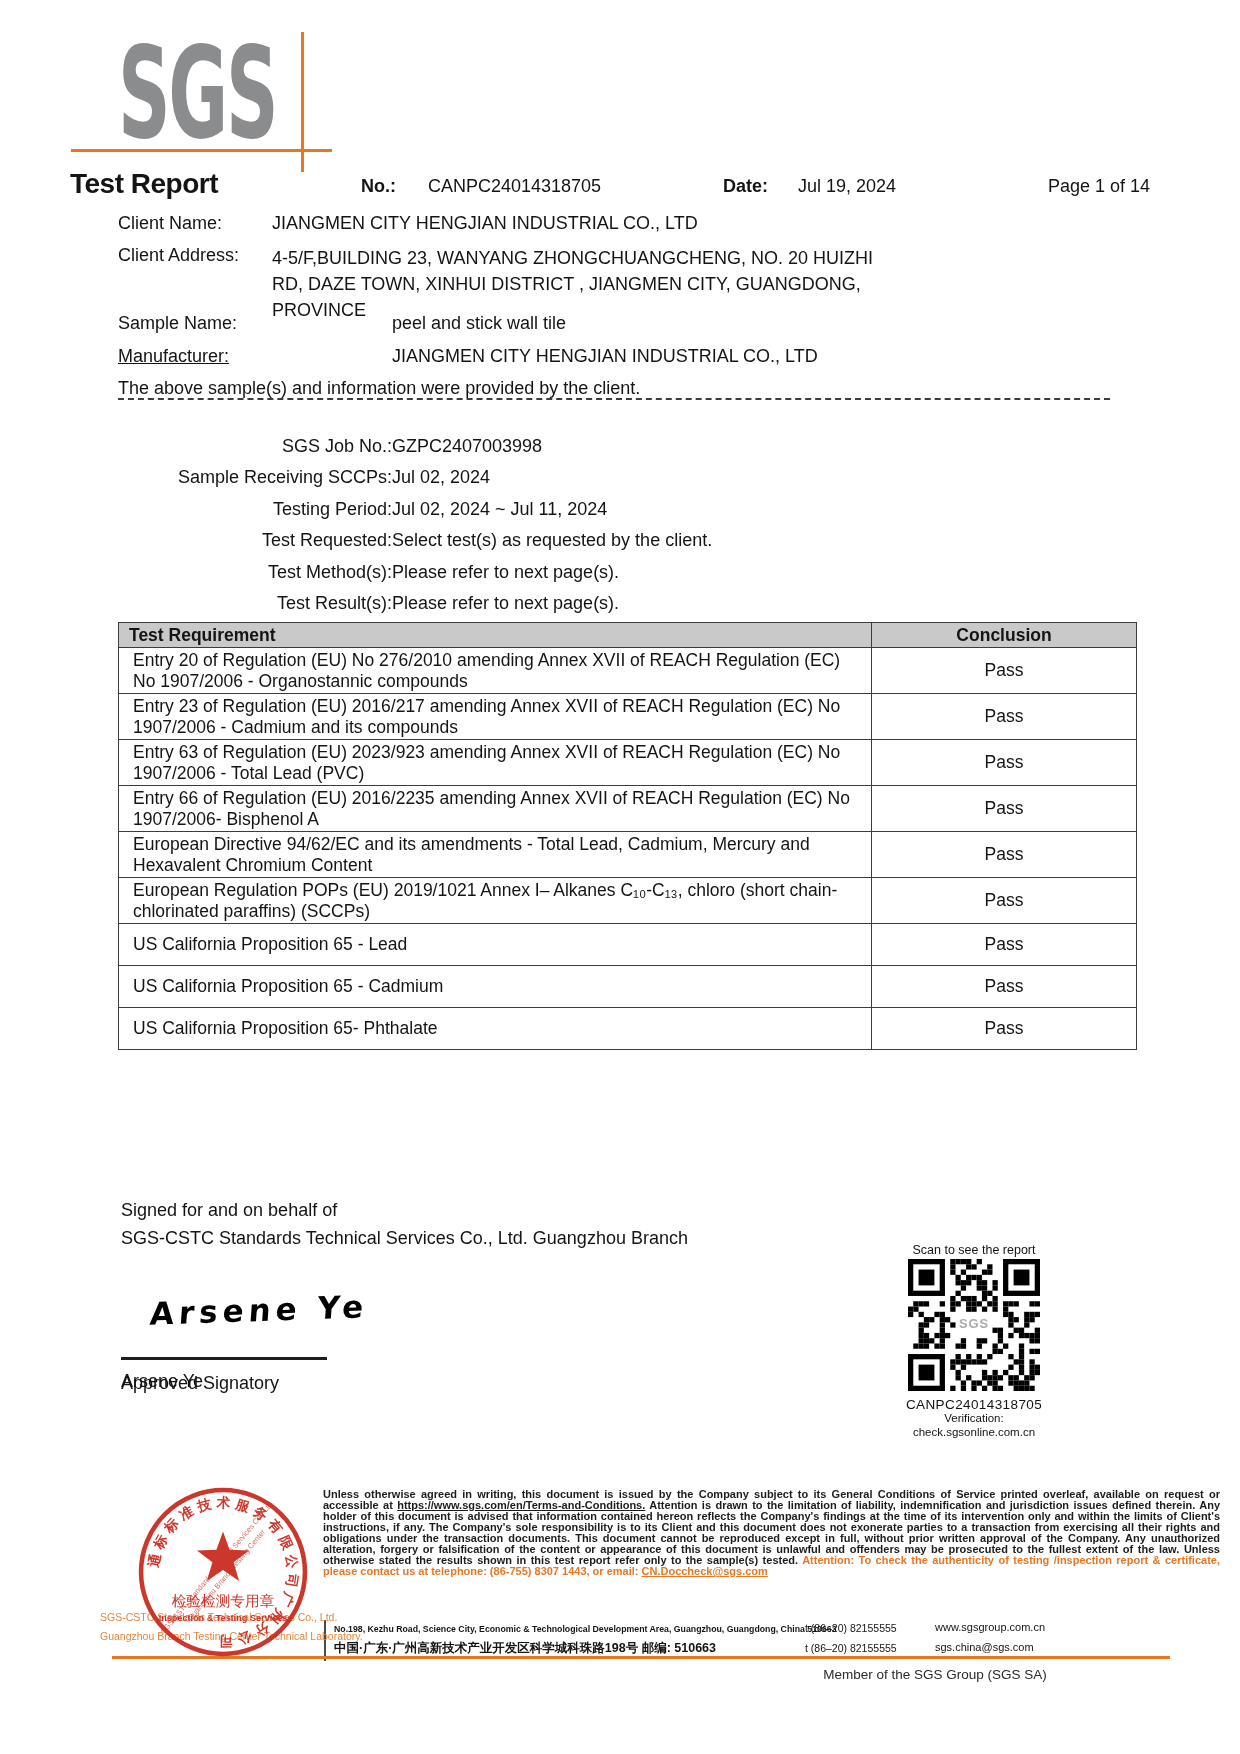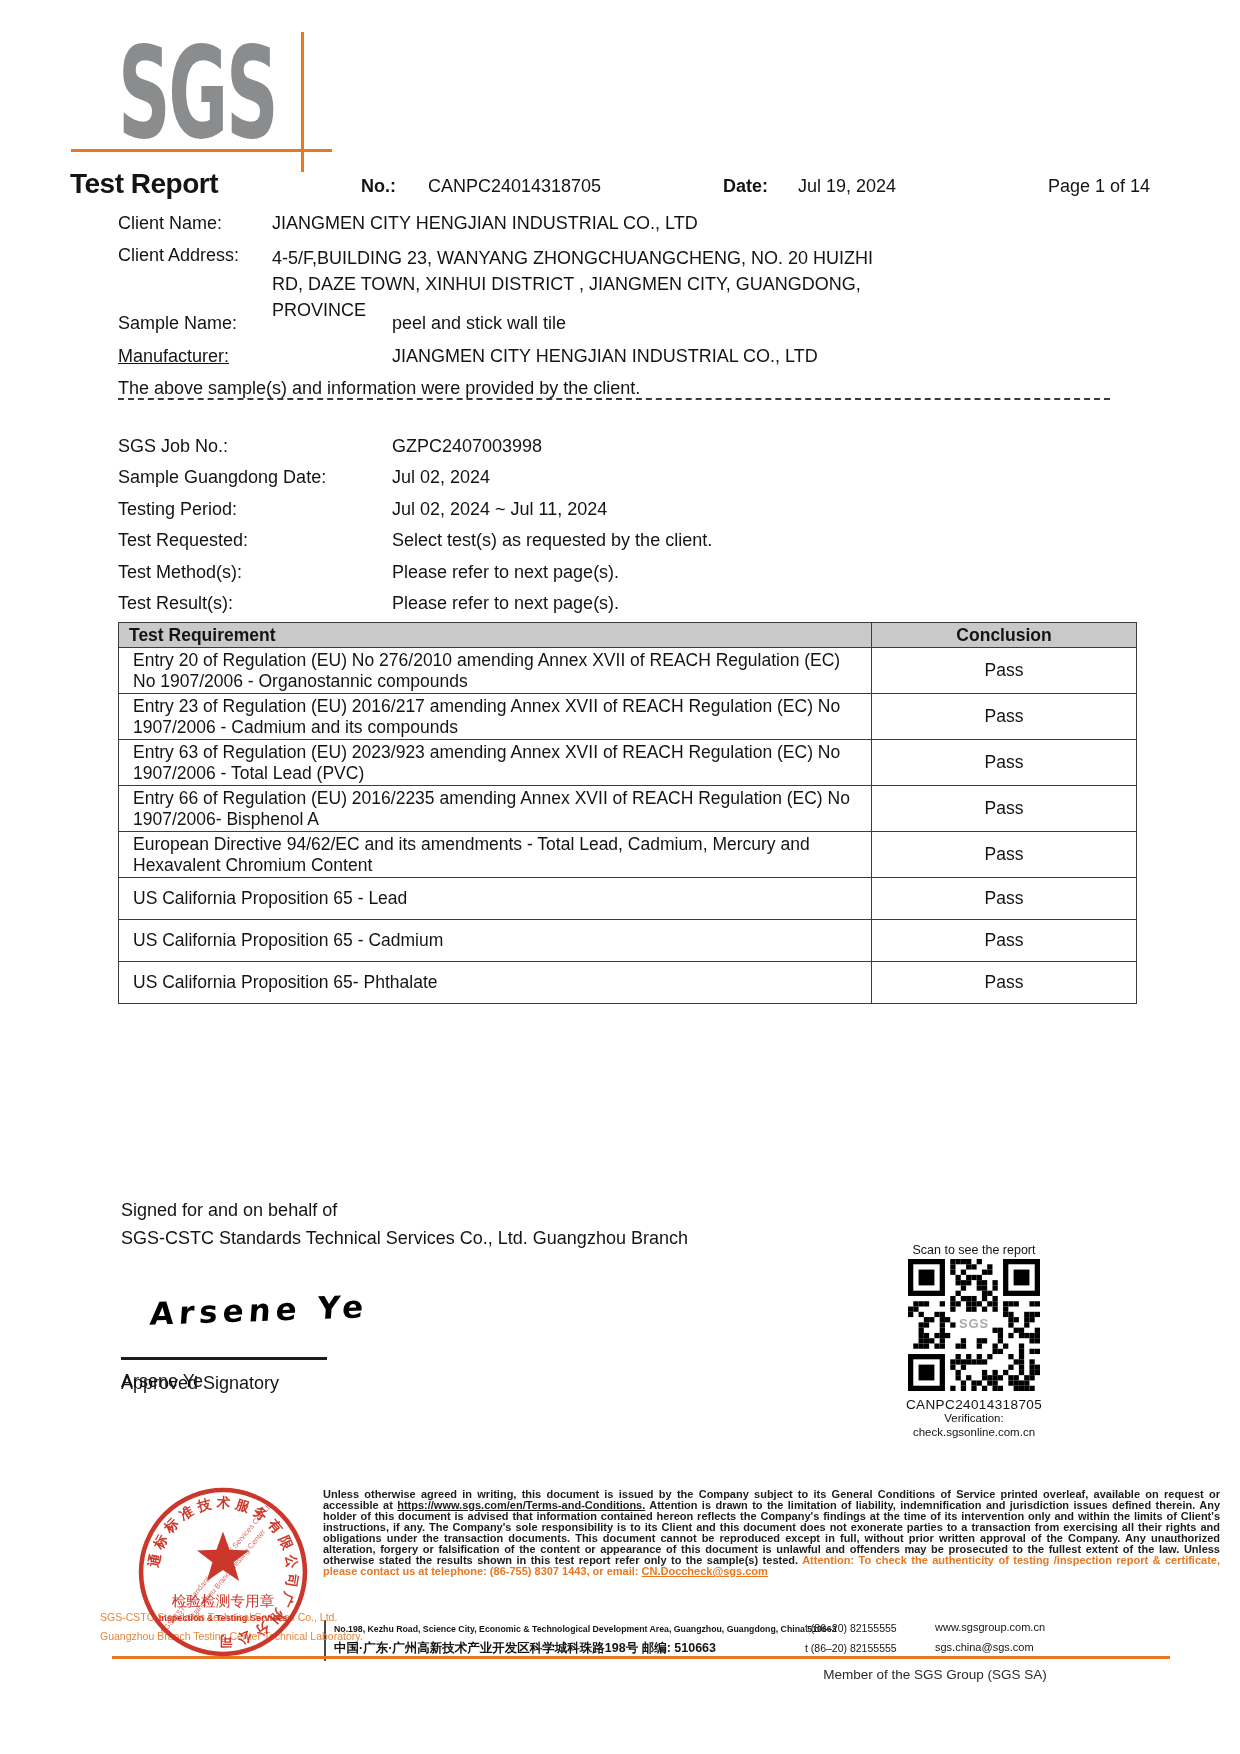--- a/index.html
+++ b/index.html
@@ -29,21 +29,21 @@
 
   
   .lbl { font-size:18px; }
   .val { font-size:18px; }
   .addr-val { width:630px; line-height:26px; }
 
   .dash-sep { left:118px; top:398px; width:992px; border-top:2px dashed #3c3c3c; }
 
   .job-block { left:118px; top:437px; width:900px; }
   .job-row { margin-bottom:12.4px; font-size:18px; line-height:19px; }
-  .job-row .jl { display:inline-block; width:274px; }
+  .job-row .jl { display:inline-block; width:274px;text-align:right; }
 
   
   table.results { left:118px; top:622px; width:1019px; border-collapse:collapse; table-layout:fixed; }
   table.results th, table.results td { border:1.6px solid #3c3c3c; font-size:17.5px; }
   table.results th {
     background:#c9c9c9; height:25px; font-weight:bold; text-align:left; padding-left:10px;
   }
   table.results th.concl, table.results td.concl { width:265px; text-align:center; padding-left:0; }
   table.results td.req { padding:2px 10px 2px 14px; line-height:20.5px; }
   tr.h2 { height:45px; }
@@ -119,21 +119,21 @@
   <span class="abs val" style="left:392px; top:346px;">JIANGMEN CITY HENGJIAN INDUSTRIAL CO., LTD</span>
   <span class="abs val" style="left:118px; top:378px;">The above sample(s) and information were provided by the client.</span>
 
   <div class="abs dash-sep"></div>
 
   <div class="abs job-block">
     <div class="job-row">
       <span class="jl">SGS Job No.:</span><span>GZPC2407003998</span>
     </div>
     <div class="job-row">
-      <span class="jl">Sample Guangdong Date:</span><span>Jul 02, 2024</span>
+      <span class="jl">Sample Receiving SCCPs:</span><span>Jul 02, 2024</span>
     </div>
     <div class="job-row">
       <span class="jl">Testing Period:</span><span>Jul 02, 2024 ~ Jul 11, 2024</span>
     </div>
     <div class="job-row">
       <span class="jl">Test Requested:</span><span>Select test(s) as requested by the client.</span>
     </div>
     <div class="job-row">
       <span class="jl">Test Method(s):</span><span>Please refer to next page(s).</span>
     </div>
@@ -161,20 +161,24 @@
       <tr class="h2">
         <td class="req">Entry 63 of Regulation (EU) 2023/923 amending Annex XVII of REACH Regulation (EC) No 1907/2006 - Total Lead (PVC)</td>
         <td class="concl">Pass</td>
       </tr>
       <tr class="h2">
         <td class="req">Entry 66 of Regulation (EU) 2016/2235 amending Annex XVII of REACH Regulation (EC) No 1907/2006- Bisphenol A</td>
         <td class="concl">Pass</td>
       </tr>
       <tr class="h2">
         <td class="req">European Directive 94/62/EC and its amendments - Total Lead, Cadmium, Mercury and Hexavalent Chromium Content</td>
+        <td class="concl">Pass</td>
+      </tr>
+      <tr class="h2">
+        <td class="req">European Regulation POPs (EU) 2019/1021 Annex I– Alkanes C₁₀-C₁₃, chloro (short chain-chlorinated paraffins) (SCCPs)</td>
         <td class="concl">Pass</td>
       </tr>
       <tr class="h1">
         <td class="req">US California Proposition 65 - Lead</td>
         <td class="concl">Pass</td>
       </tr>
       <tr class="h1">
         <td class="req">US California Proposition 65 - Cadmium</td>
         <td class="concl">Pass</td>
       </tr>

